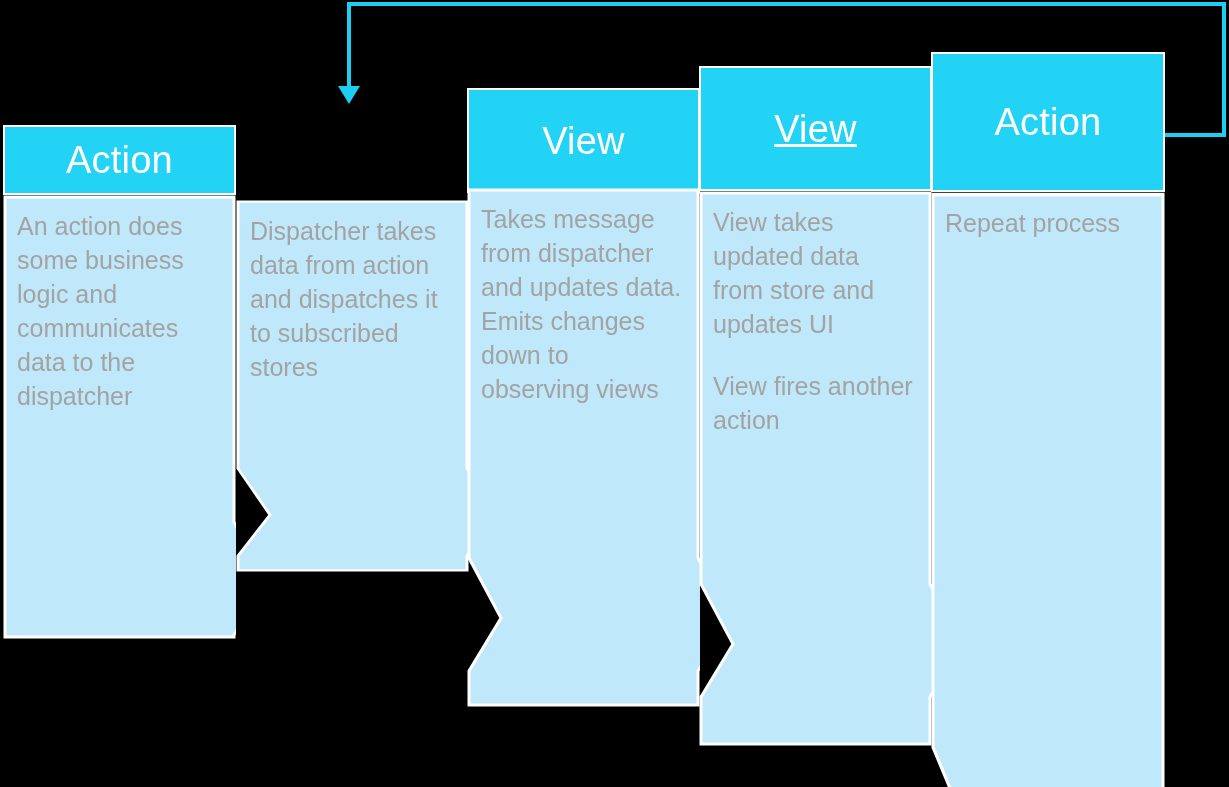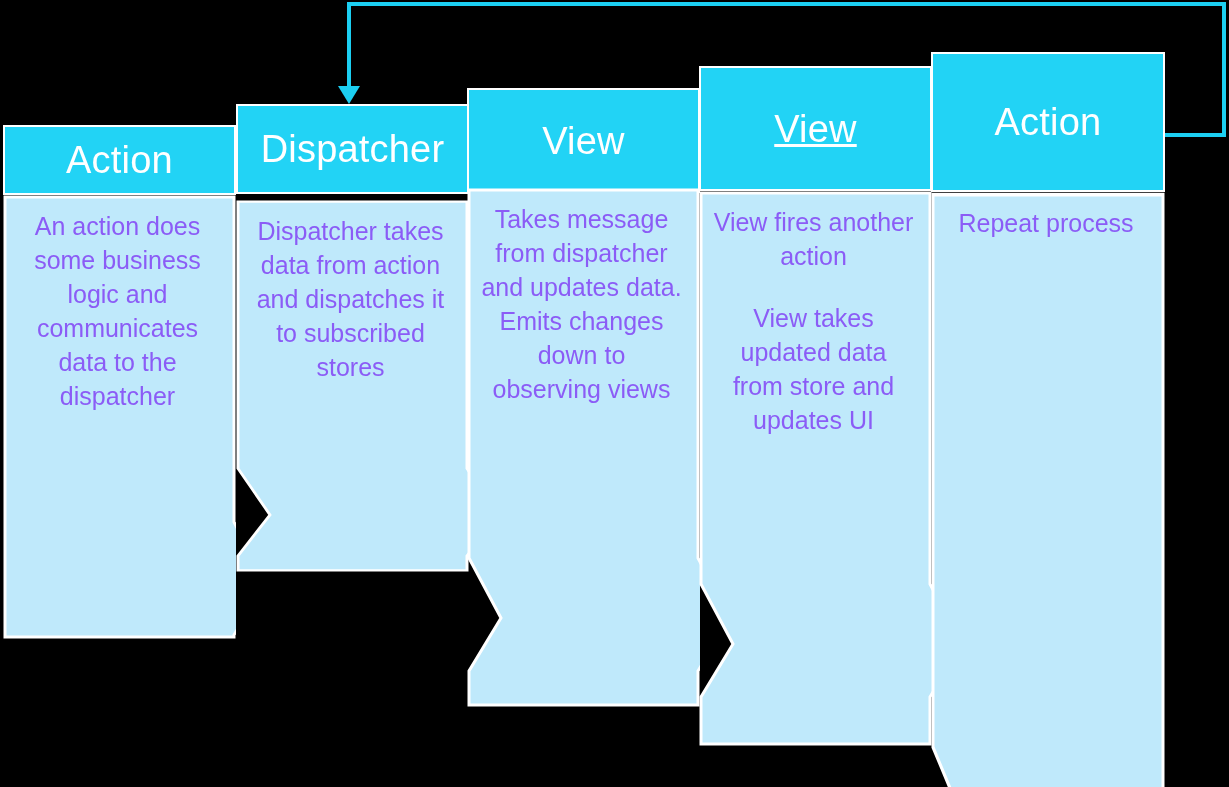--- a/index.html
+++ b/index.html
@@ -55,22 +55,22 @@
     width: 100%;
     height: 100%;
   }
   .stage-body-text {
     position: absolute;
     left: 0;
     top: 0;
     width: 100%;
     box-sizing: border-box;
     padding: 14px 18px 0 14px;
-    text-align: center;
-    color: #8b5cf6;
+    text-align: left;
+    color: #a3a3a3;
     font-size: 25px;
     line-height: 34px;
   }
   .stage-body-text p {
     margin: 0 0 28px 0;
   }
   .stage-body-text p:last-child {
     margin-bottom: 0;
   }
   .loop-line {
@@ -105,23 +105,20 @@
       <svg class="stage-body-shape" viewBox="0 0 233 444" preserveAspectRatio="none">
         <path d="M2,2 L231,2 L231,327 L263,387 L231,440 L231,442 L2,442 Z" fill="#bfe9fb" stroke="#ffffff" stroke-width="3"></path>
       </svg>
       <div class="stage-body-text">
         <p>An action does some business logic and communicates data to the dispatcher</p>
       </div>
     </div>
   </div>
 
   <div class="stage" style="left:236px; top:104px; width:233px; height:572px;">
-    <div class="stage-header" style="height:90px;">
-      <span>Dispatcher</span>
-    </div>
     <div class="stage-body-wrap" style="top:96px; height:372px;">
       <svg class="stage-body-shape" viewBox="0 0 233 482" preserveAspectRatio="none">
         <path d="M2,2 L231,2 L231,348 L263,408 L231,461 L231,480 L2,480 L2,461 L34,408 L2,348 Z" fill="#bfe9fb" stroke="#ffffff" stroke-width="3"></path>
       </svg>
       <div class="stage-body-text">
         <p>Dispatcher takes data from action and dispatches it to subscribed stores</p>
       </div>
     </div>
   </div>
 
@@ -141,22 +138,22 @@
 
   <div class="stage" style="left:699px; top:66px; width:233px; height:680px;">
     <div class="stage-header" style="height:125px;text-decoration:underline;">
       <span>View</span>
     </div>
     <div class="stage-body-wrap" style="top:125px; height:555px;">
       <svg class="stage-body-shape" viewBox="0 0 233 555" preserveAspectRatio="none">
         <path d="M2,2 L231,2 L231,393 L263,453 L231,506 L231,553 L2,553 L2,506 L34,453 L2,393 Z" fill="#bfe9fb" stroke="#ffffff" stroke-width="3"></path>
       </svg>
       <div class="stage-body-text">
+        <p>View takes updated data from store and updates UI</p>
         <p>View fires another action</p>
-        <p>View takes updated data from store and updates UI</p>
       </div>
     </div>
   </div>
 
   <div class="stage" style="left:931px; top:52px; width:234px; height:735px;">
     <div class="stage-header" style="height:140px;">
       <span>Action</span>
     </div>
     <div class="stage-body-wrap" style="top:140px; height:763px;text-decoration:underline;">
       <svg class="stage-body-shape" viewBox="0 0 234 595" preserveAspectRatio="none">

